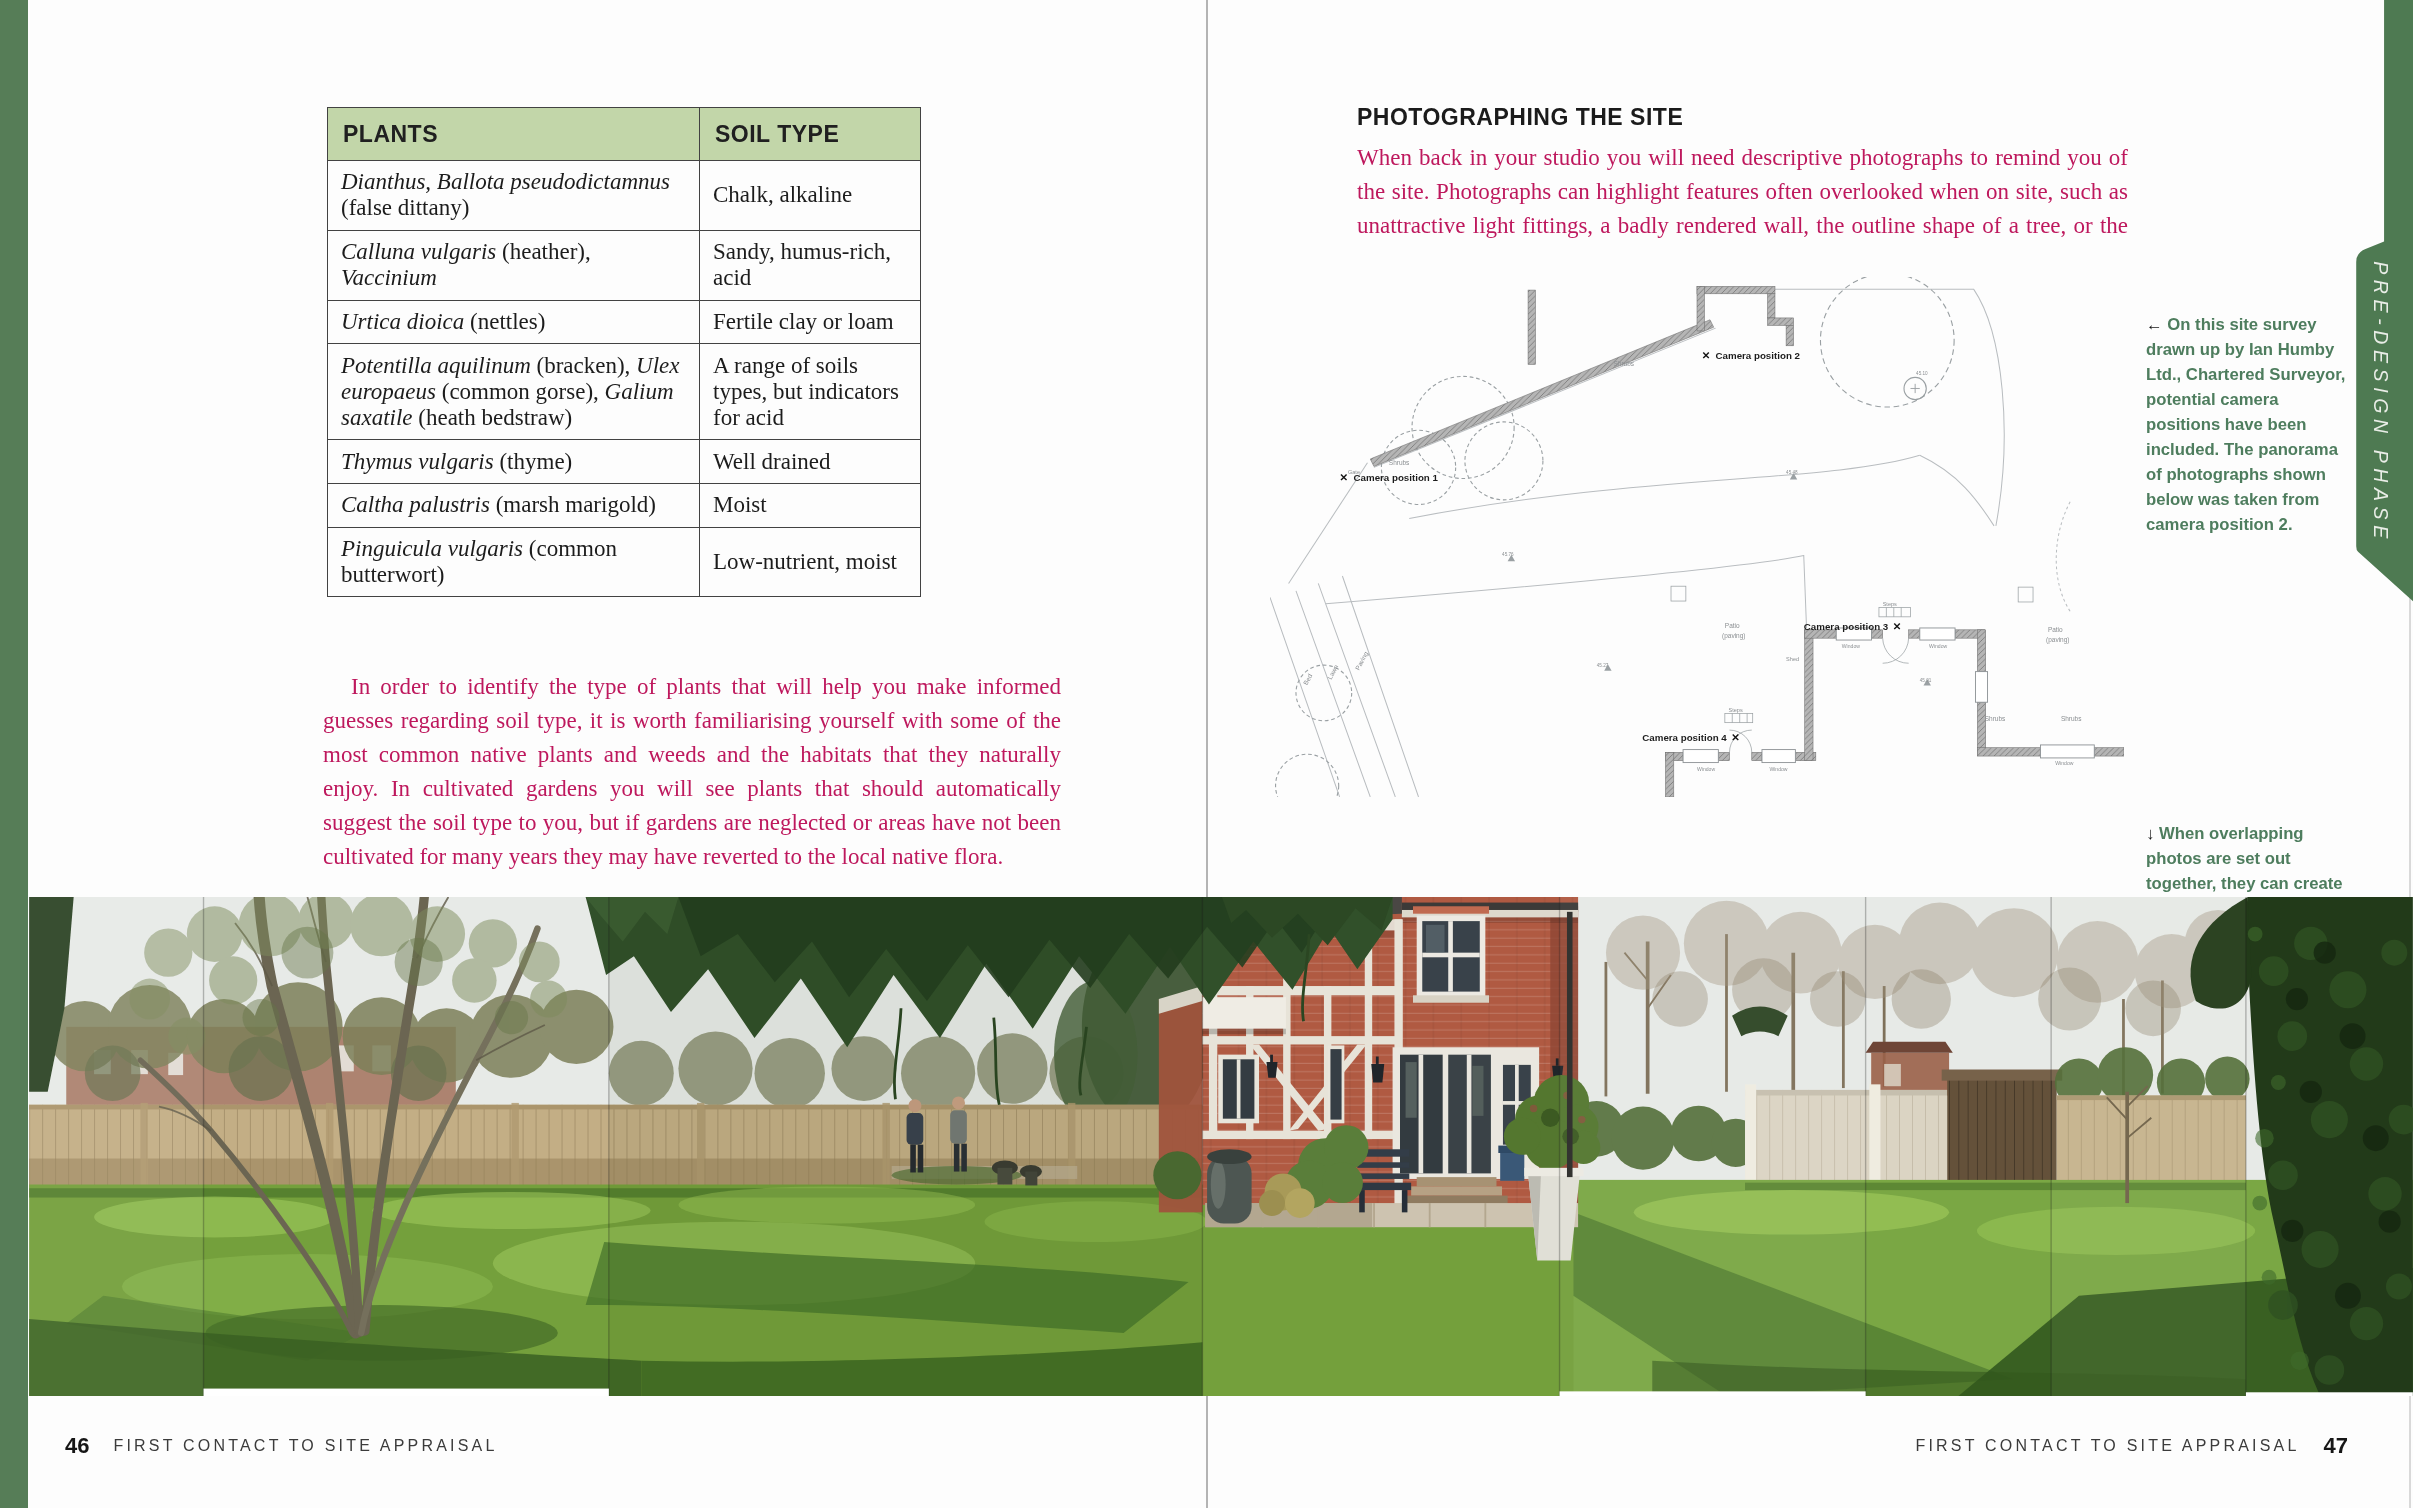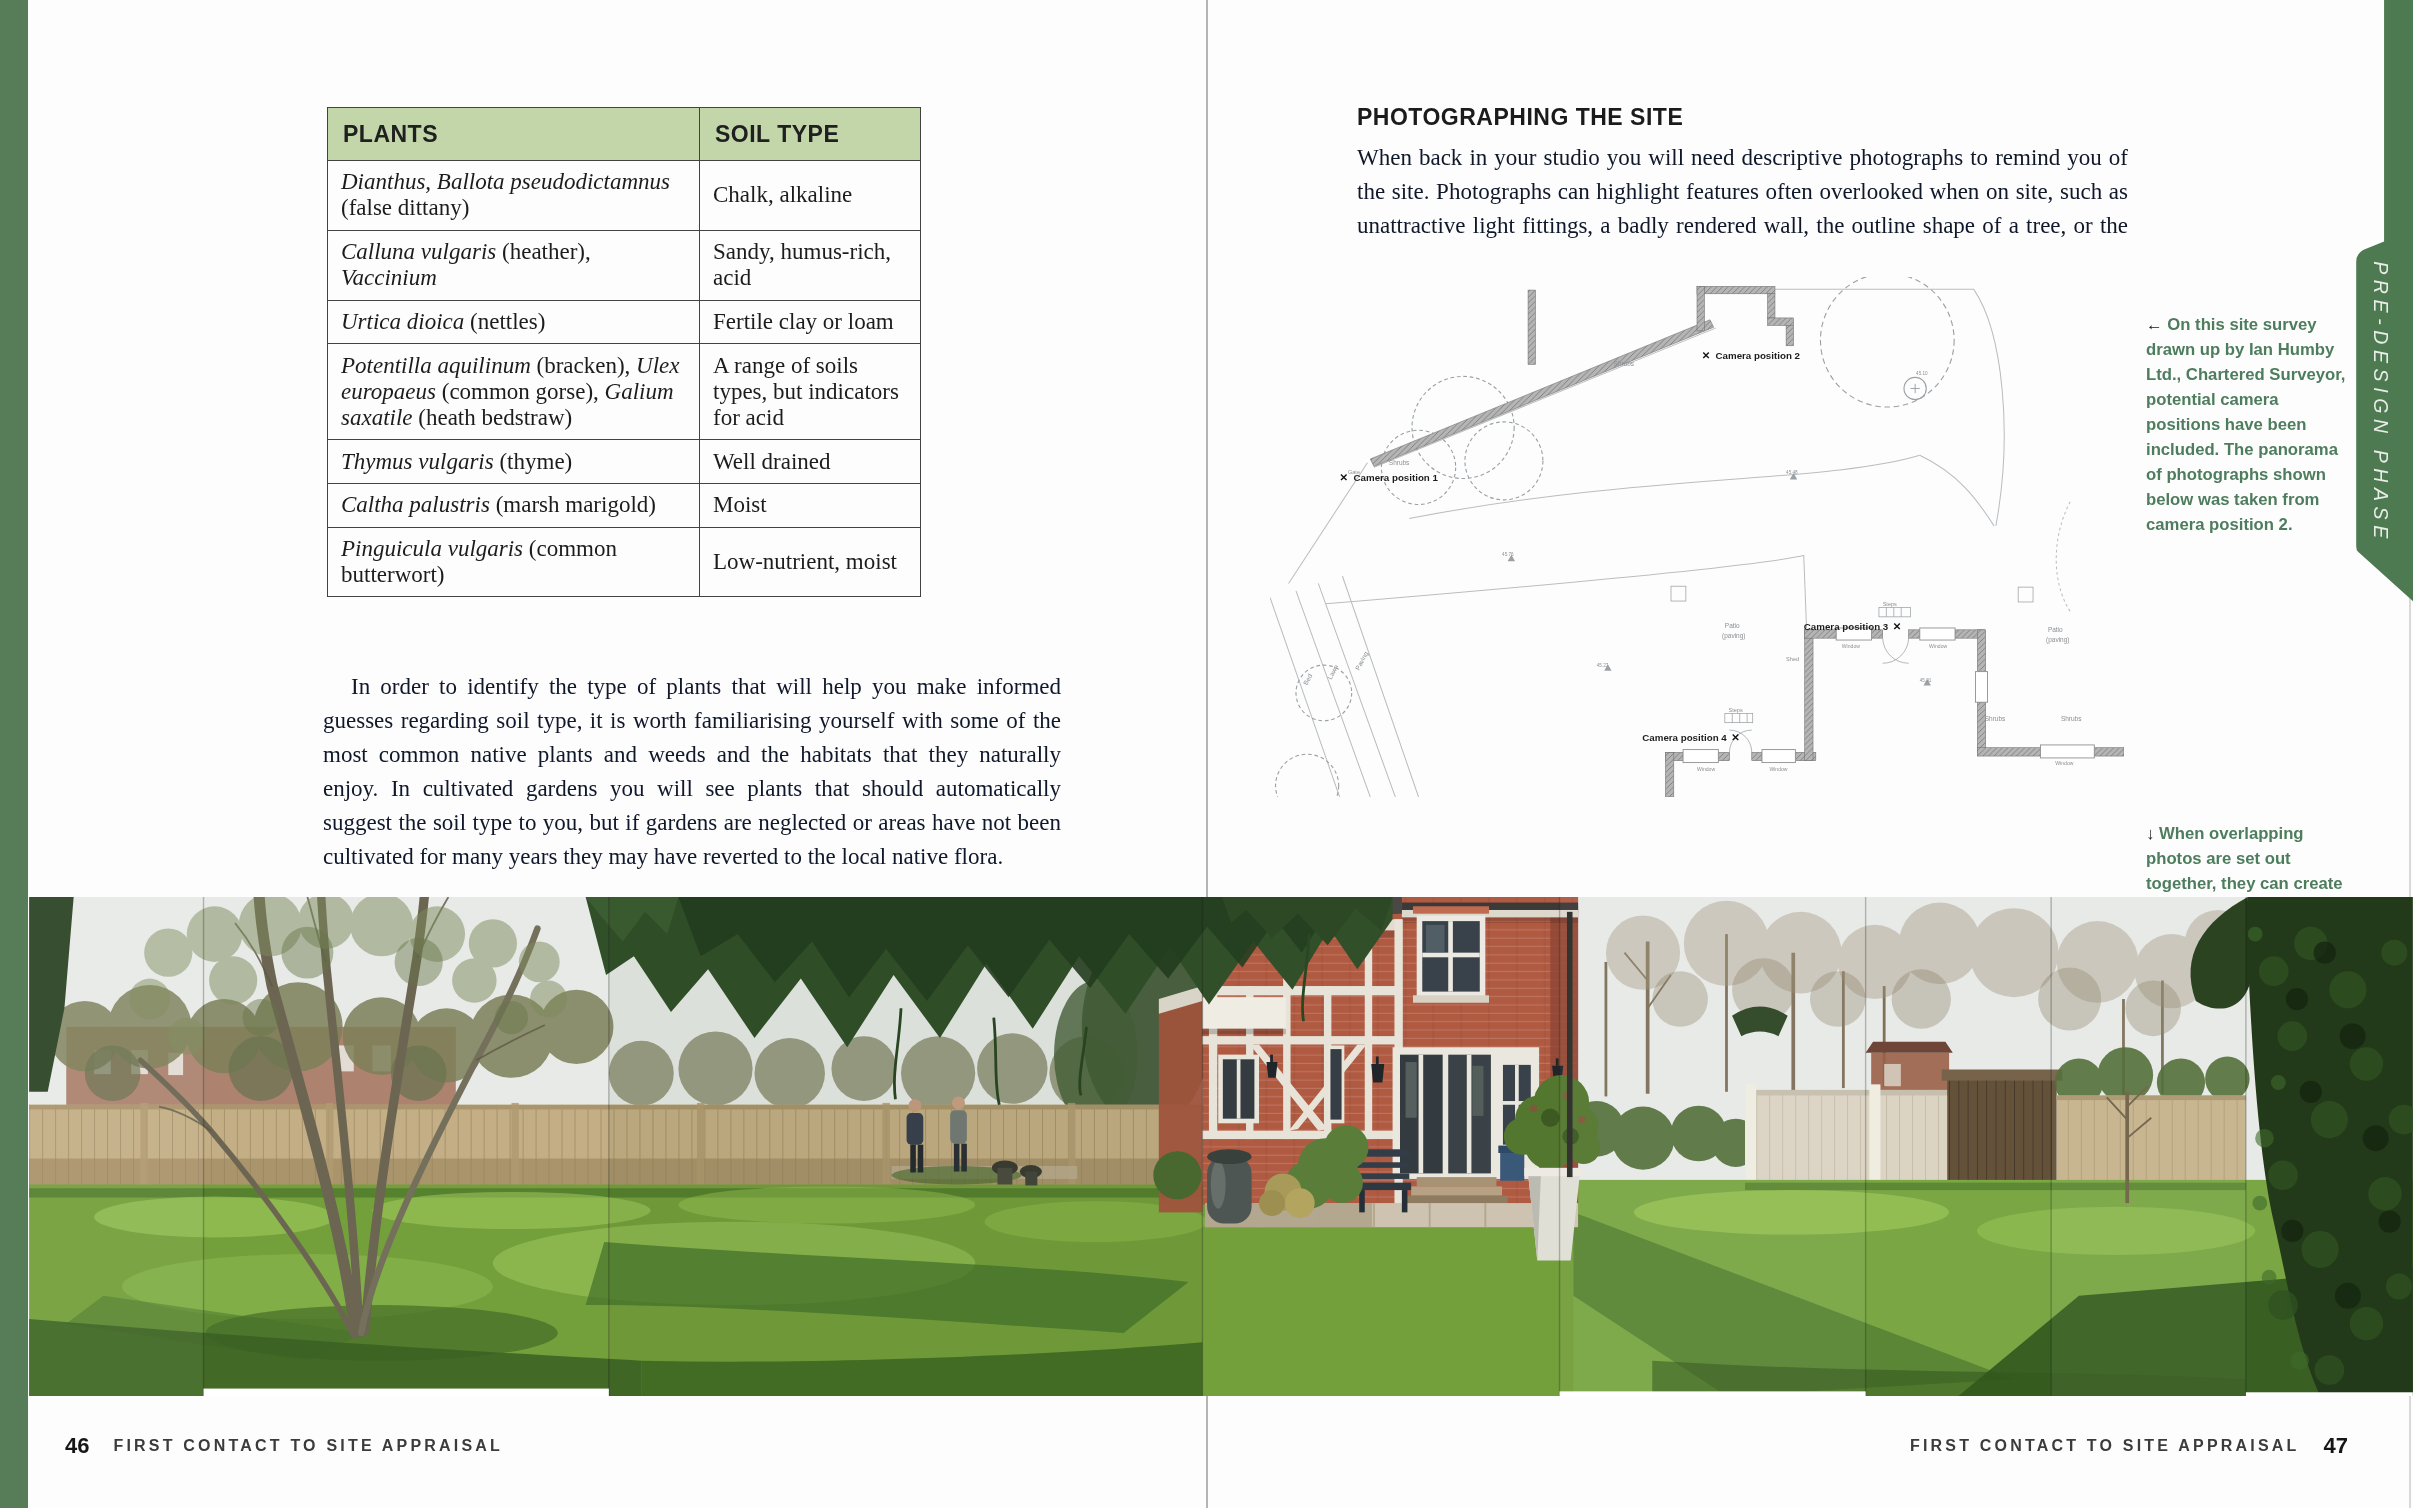--- a/index.html
+++ b/index.html
@@ -13,33 +13,33 @@
   
   .soil-table{left:327px;top:107px;width:594px;border-collapse:collapse;position:absolute;
               font-family:"Liberation Serif",serif;font-size:23px;line-height:26px;color:#1c1c1c;}
   .soil-table th{background:#c2d6a9;font-family:"Liberation Sans",sans-serif;font-weight:bold;
                  font-size:23px;letter-spacing:0.5px;text-align:left;padding:13px 15px;color:#202020;}
   .soil-table th,.soil-table td{border:1.9px solid #424242;}
   .soil-table td{padding:8.4px 13px;vertical-align:middle;}
   .soil-table td.c1{width:345px;}
   .soil-table i{font-style:italic;}
   
-  .para{font-family:"Liberation Serif",serif;font-size:23px;line-height:34px;text-align:justify;color:#0f172a;}
+  .para{font-family:"Liberation Serif",serif;font-size:23px;line-height:34px;text-align:justify;color:#be185d;}
   .para-left{left:323px;top:670px;width:738px;text-indent:28px;}
   .para-right{left:1357px;top:141px;width:771px;text-align-last:justify;}
   .h1{left:1357px;top:104px;font-size:23px;font-weight:bold;letter-spacing:0.5px;color:#1b1b1b;}
   
   .caption{width:210px;font-size:16.7px;line-height:25px;font-weight:bold;color:#4e7d5e;}
   .cap1{left:2146px;top:312px;}
   .cap2{left:2146px;top:821px;}
   .caption .arrow{color:#141414;margin-right:4.6px;font-weight:bold;}
   
   .footer{top:1433px;display:flex;align-items:center;gap:24px;}
   .footer .num{font-size:22px;font-weight:bold;color:#161616;}
-  .footer .lbl{font-size:16px;letter-spacing:3.2px;color:#3b3b3b;font-weight:bold;}
+  .footer .lbl{font-size:16px;letter-spacing:3.2px;color:#3b3b3b;}
   .footer-left{left:65px;}
   .footer-right{right:65px;}
   
   .tab-label{left:2347px;top:252px;width:67px;height:301px;display:flex;align-items:center;justify-content:center;}
   .tab-label span{transform:rotate(90deg);white-space:nowrap;color:#e9ede7;font-style:italic;
                   font-size:19.5px;letter-spacing:5.6px;}
   
   svg text{font-family:"Liberation Sans",sans-serif;}
 </style>
 </head>

